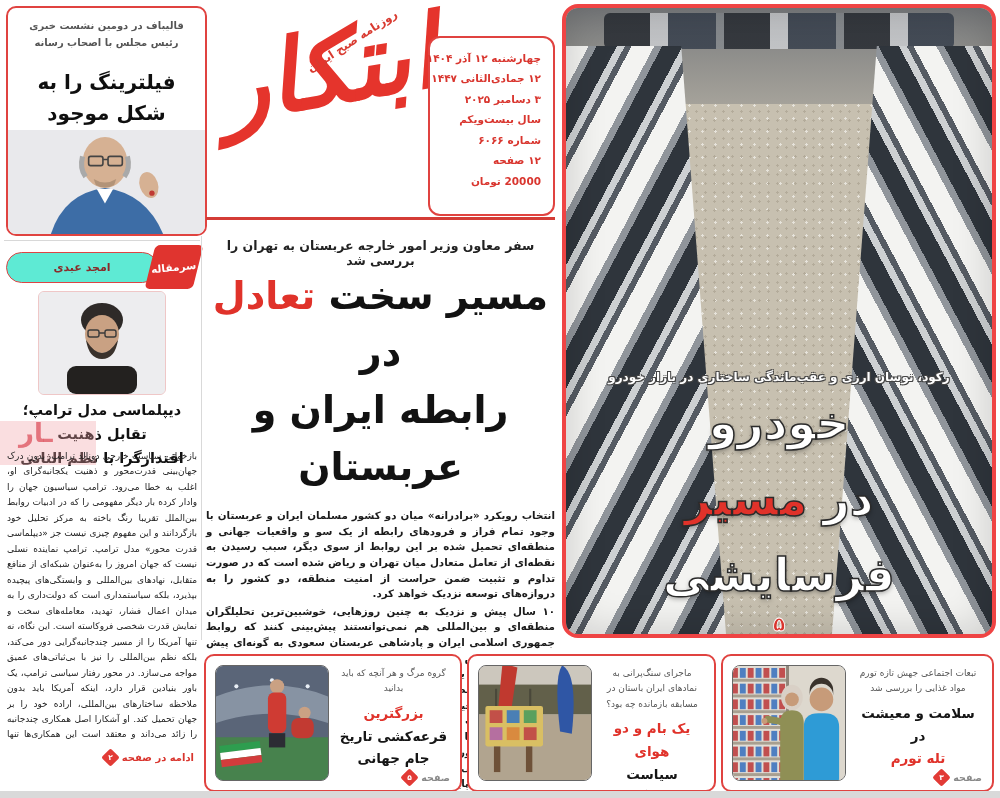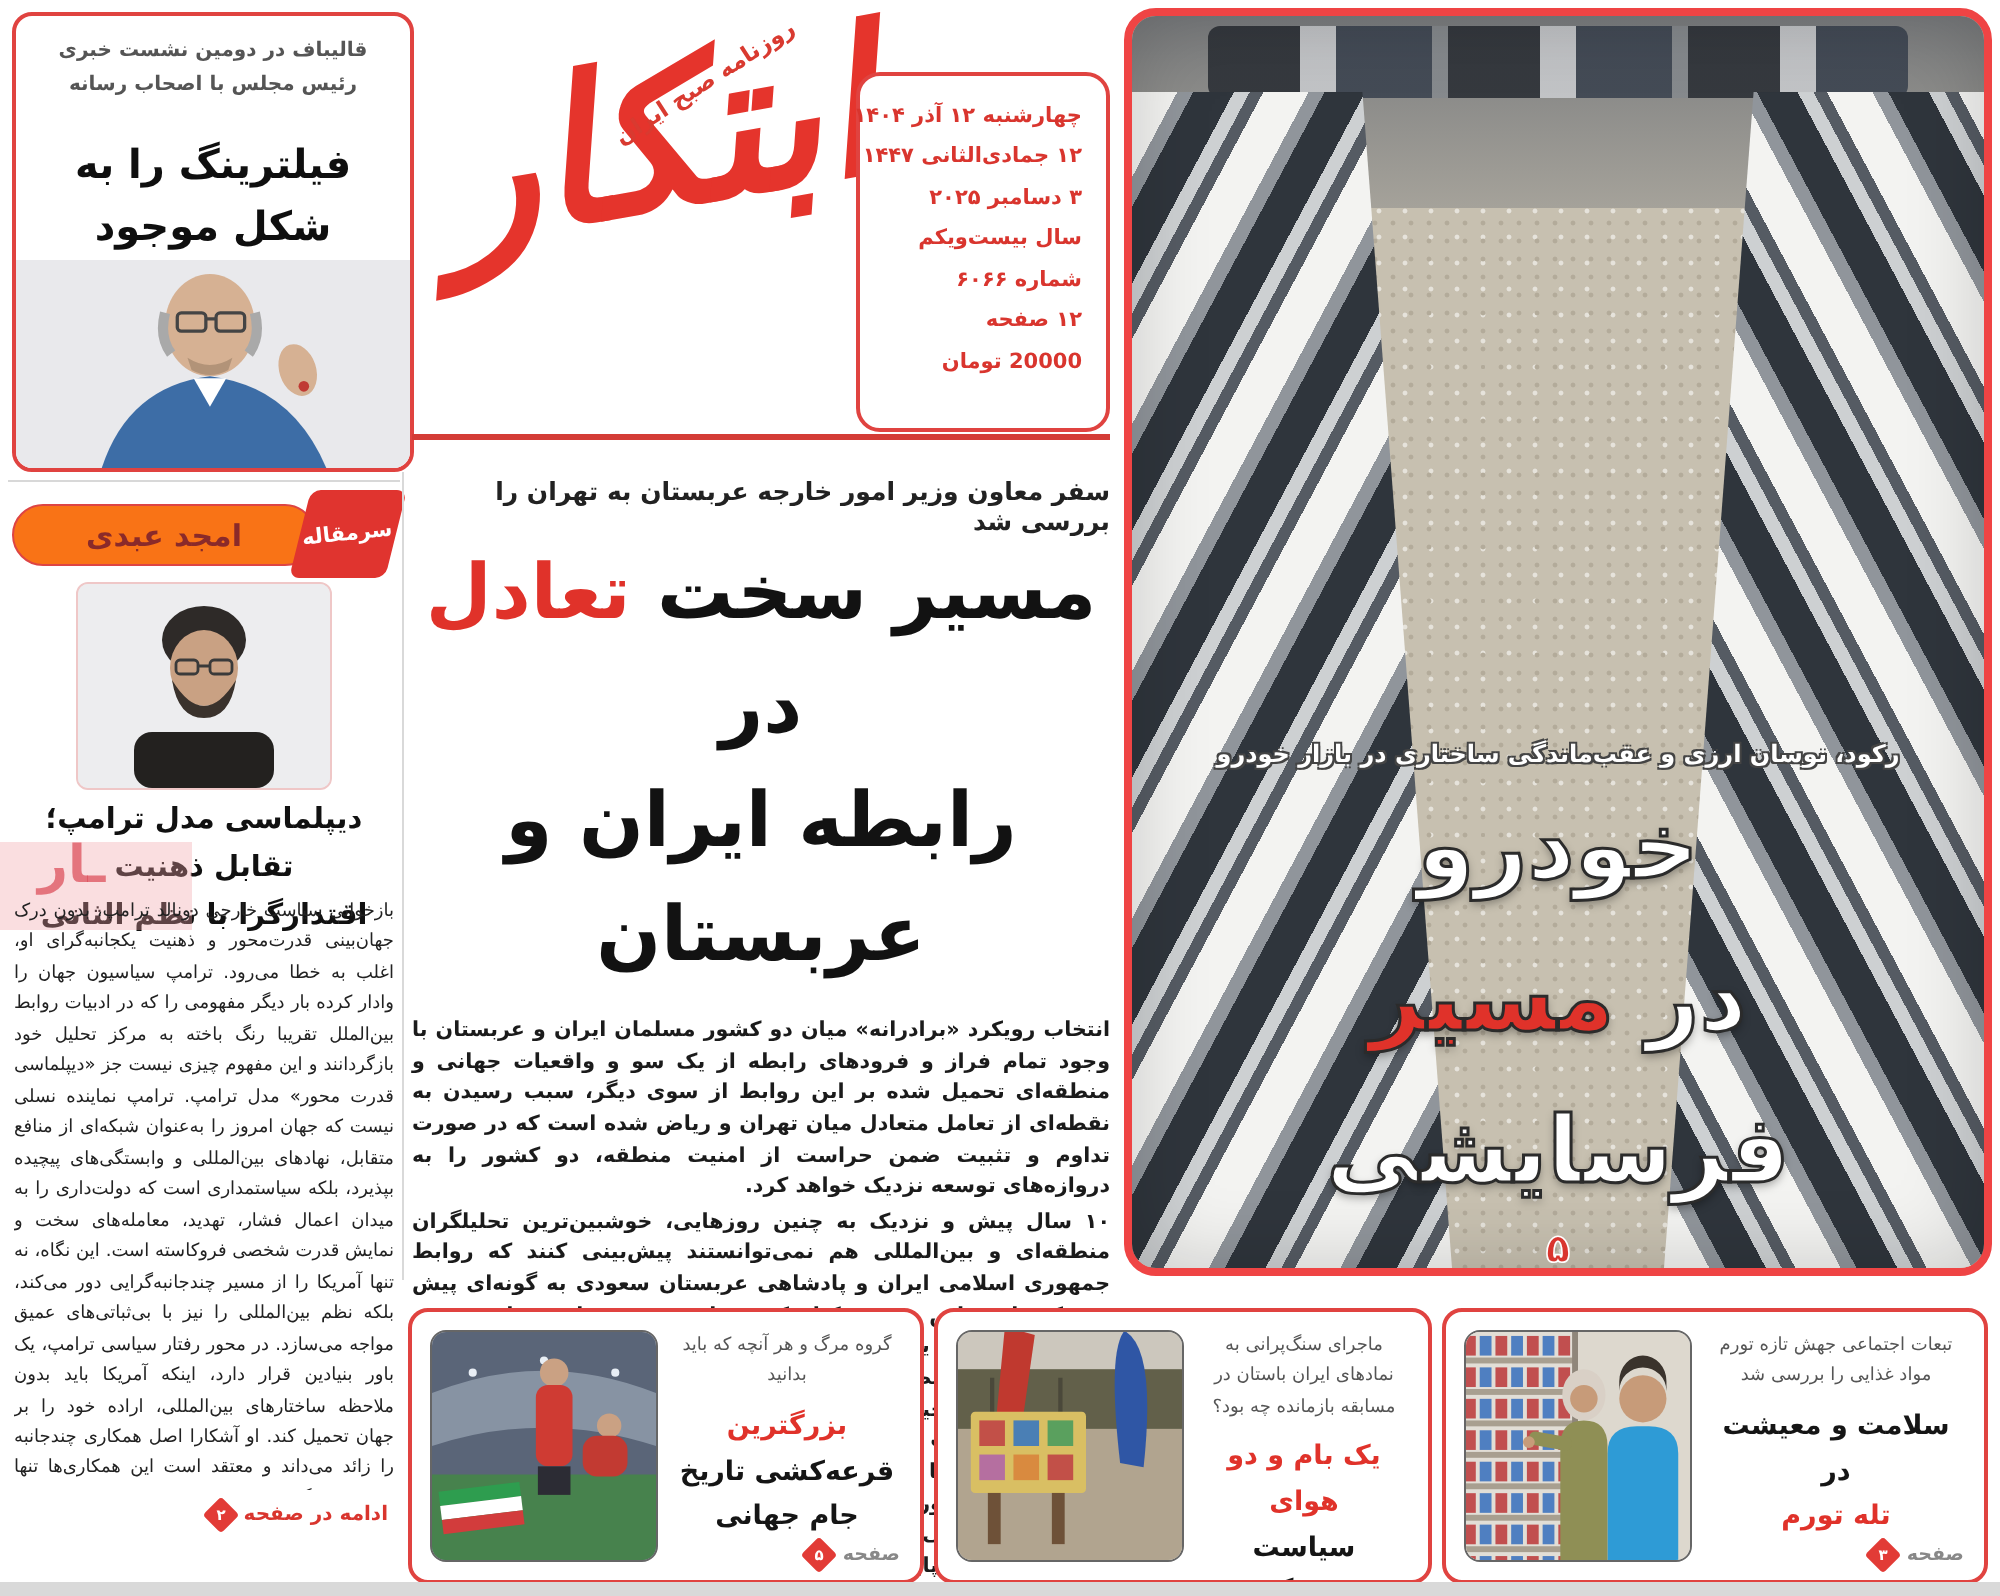--- a/index.html
+++ b/index.html
@@ -20,21 +20,21 @@
 
   
   .logo-script{left:198px;top:20px;width:260px;font-size:100px;font-weight:bold;font-style:italic;color:#e5342c;transform:rotate(-10deg);line-height:1;letter-spacing:-4px;text-align:center;}
   .tagline{left:300px;top:34px;font-size:11.5px;font-weight:bold;color:#d93a30;transform:rotate(-33deg);}
   .datebox{left:428px;top:36px;width:127px;height:180px;border:2px solid #e04340;border-radius:12px;background:#fff;padding:10px 12px;box-sizing:border-box;z-index:5;}
   .datebox div{color:#d9352e;font-size:10.5px;font-weight:bold;line-height:1.95;text-align:right;white-space:nowrap;}
   .mast-rule{left:206px;top:217px;width:349px;height:3px;background:#d43c36;}
 
   
   .lead{left:206px;top:226px;width:349px;}
-  .lead .kicker{margin-top:12px;text-align:right;font-size:12.5px;font-weight:bold;color:#222;}
+  .lead .kicker{margin-top:12px;text-align:center;font-size:12.5px;font-weight:bold;color:#222;}
   .lead .hl{font-size:38px;font-weight:800;color:#121212;text-align:center;line-height:1.5;letter-spacing:-1px;}
   .lead .hl:first-of-type{margin-top:4px;}
   .lead .body{margin-top:12px;font-size:10.3px;font-weight:600;color:#1b1b1b;text-align:justify;line-height:1.52;}
   .lead .body p{margin:0 0 2px 0;}
 
   
   .photobox{left:562px;top:4px;width:434px;height:634px;border:4px solid #ef4444;border-radius:16px;box-sizing:border-box;overflow:hidden;background:#c7c0b0;}
   .gravel{position:absolute;inset:0;background-image:radial-gradient(#b3ab9a 1px,transparent 1.4px),radial-gradient(rgba(255,255,255,.55) 1px,transparent 1.4px);background-size:9px 9px,13px 13px;}
   .asphalt{position:absolute;top:0;left:0;right:0;height:96px;background:linear-gradient(#7a7c7e,#a5a29a);}
   .backcars{position:absolute;top:5px;left:9%;right:9%;height:36px;border-radius:6px;opacity:.9;background:repeating-linear-gradient(90deg,#2c3036 0 46px,#c7c9cc 46px 64px,#3c4450 64px 112px,#85898d 112px 120px);}
@@ -42,21 +42,21 @@
   .carsR{position:absolute;top:38px;bottom:0;right:0;width:160px;background:repeating-linear-gradient(62deg,#f3f3f1 0 20px,#90959b 20px 27px,#2f353c 27px 45px,#cdd0d2 45px 52px,#555b63 52px 58px);clip-path:polygon(28% 0,100% 0,100% 100%,0 100%);}
   .photoshade{position:absolute;inset:0;box-shadow:inset 0 0 40px rgba(0,0,0,.18);}
   .pkicker{position:absolute;top:362px;left:0;right:0;text-align:center;color:#fff;font-size:12px;font-weight:bold;text-shadow:1px 1px 0 #444,-1px -1px 0 #444,1px -1px 0 #444,-1px 1px 0 #444;}
   .pline{position:absolute;left:0;right:0;text-align:center;color:#fff;font-weight:800;font-size:46px;-webkit-text-stroke:1.5px #2b2b2b;text-shadow:0 2px 5px rgba(0,0,0,.35);}
   .pline .accent{color:#e0322a;}
   .pnum{position:absolute;top:604px;left:0;right:0;text-align:center;color:#d9352e;font-size:20px;font-weight:800;-webkit-text-stroke:.8px #fff;}
 
   
   .editorial{left:4px;top:240px;width:196px;height:552px;border-top:1px solid #d8d8d8;}
   .edheader{position:absolute;top:4px;left:0;right:0;height:44px;}
-  .edpill{position:absolute;top:7px;left:2px;right:42px;height:29px;border:1.5px solid #d44;border-radius:16px;display:flex;align-items:center;justify-content:center;font-size:15px;font-weight:bold;color:#8a2a2a;background:#f97316;}
+  .edpill{position:absolute;top:7px;left:2px;right:42px;height:29px;border:1.5px solid #d44;border-radius:16px;display:flex;align-items:center;justify-content:center;font-size:11px;font-weight:bold;color:#8a2a2a;background:#5eead4;}
   .edtag{position:absolute;top:0;right:2px;width:48px;height:44px;background:#e0342f;transform:skewX(-14deg);border-radius:5px;display:flex;align-items:center;justify-content:center;}
   .edtag span{transform:skewX(14deg) rotate(-6deg);color:#fff;font-size:10.5px;font-weight:bold;}
   .edphoto{position:absolute;top:50px;left:34px;width:126px;height:102px;border:1px solid #efc7c7;border-radius:6px;overflow:hidden;background:#ededef;}
   .edhead{position:absolute;top:158px;left:0;right:0;text-align:center;font-size:14.5px;font-weight:800;color:#111;line-height:1.65;}
   .edwm{position:absolute;top:180px;left:-4px;width:96px;height:44px;background:rgba(242,160,166,.35);color:rgba(220,80,92,.75);font-size:26px;font-weight:800;line-height:24px;text-align:left;padding-left:19px;box-sizing:border-box;}
   .edbody{position:absolute;top:208px;left:3px;right:3px;height:296px;overflow:hidden;font-size:9px;color:#222;text-align:justify;line-height:1.72;font-weight:500;}
   .edmore{position:absolute;top:510px;right:6px;color:#d9352e;font-size:10px;}
 
   .divider-v{left:201px;top:236px;width:1px;height:404px;background:#d9d9d9;}
 

